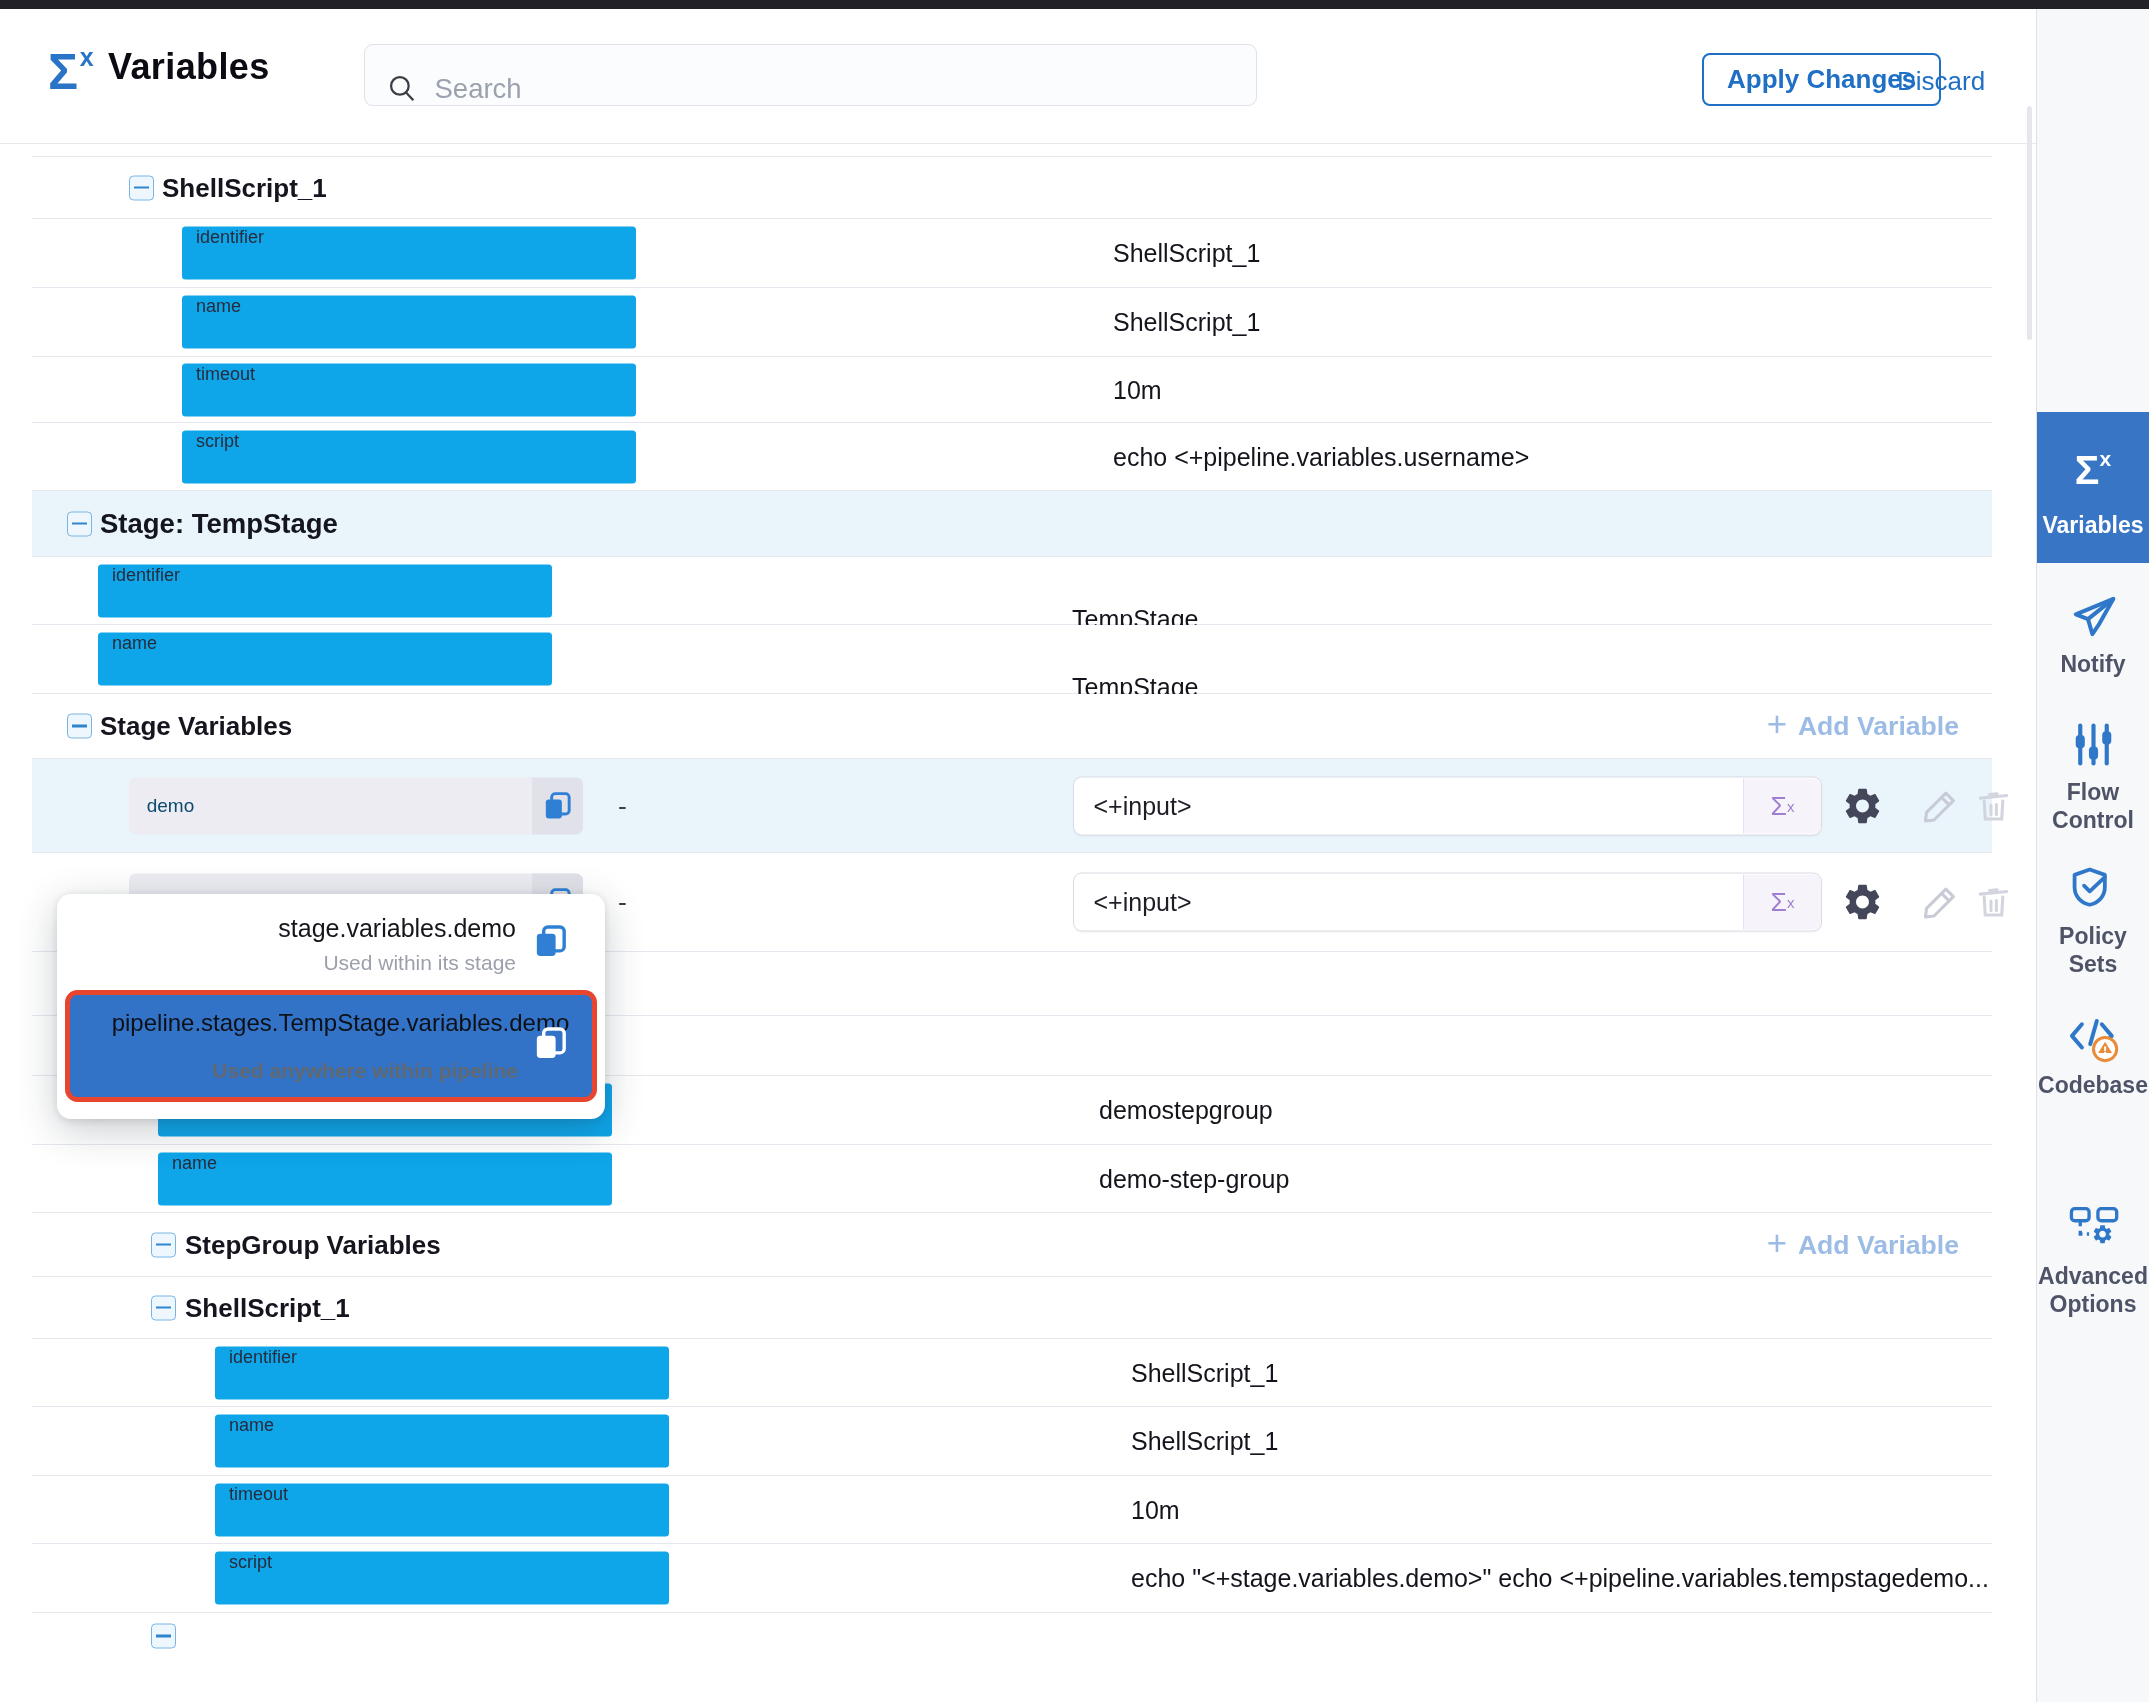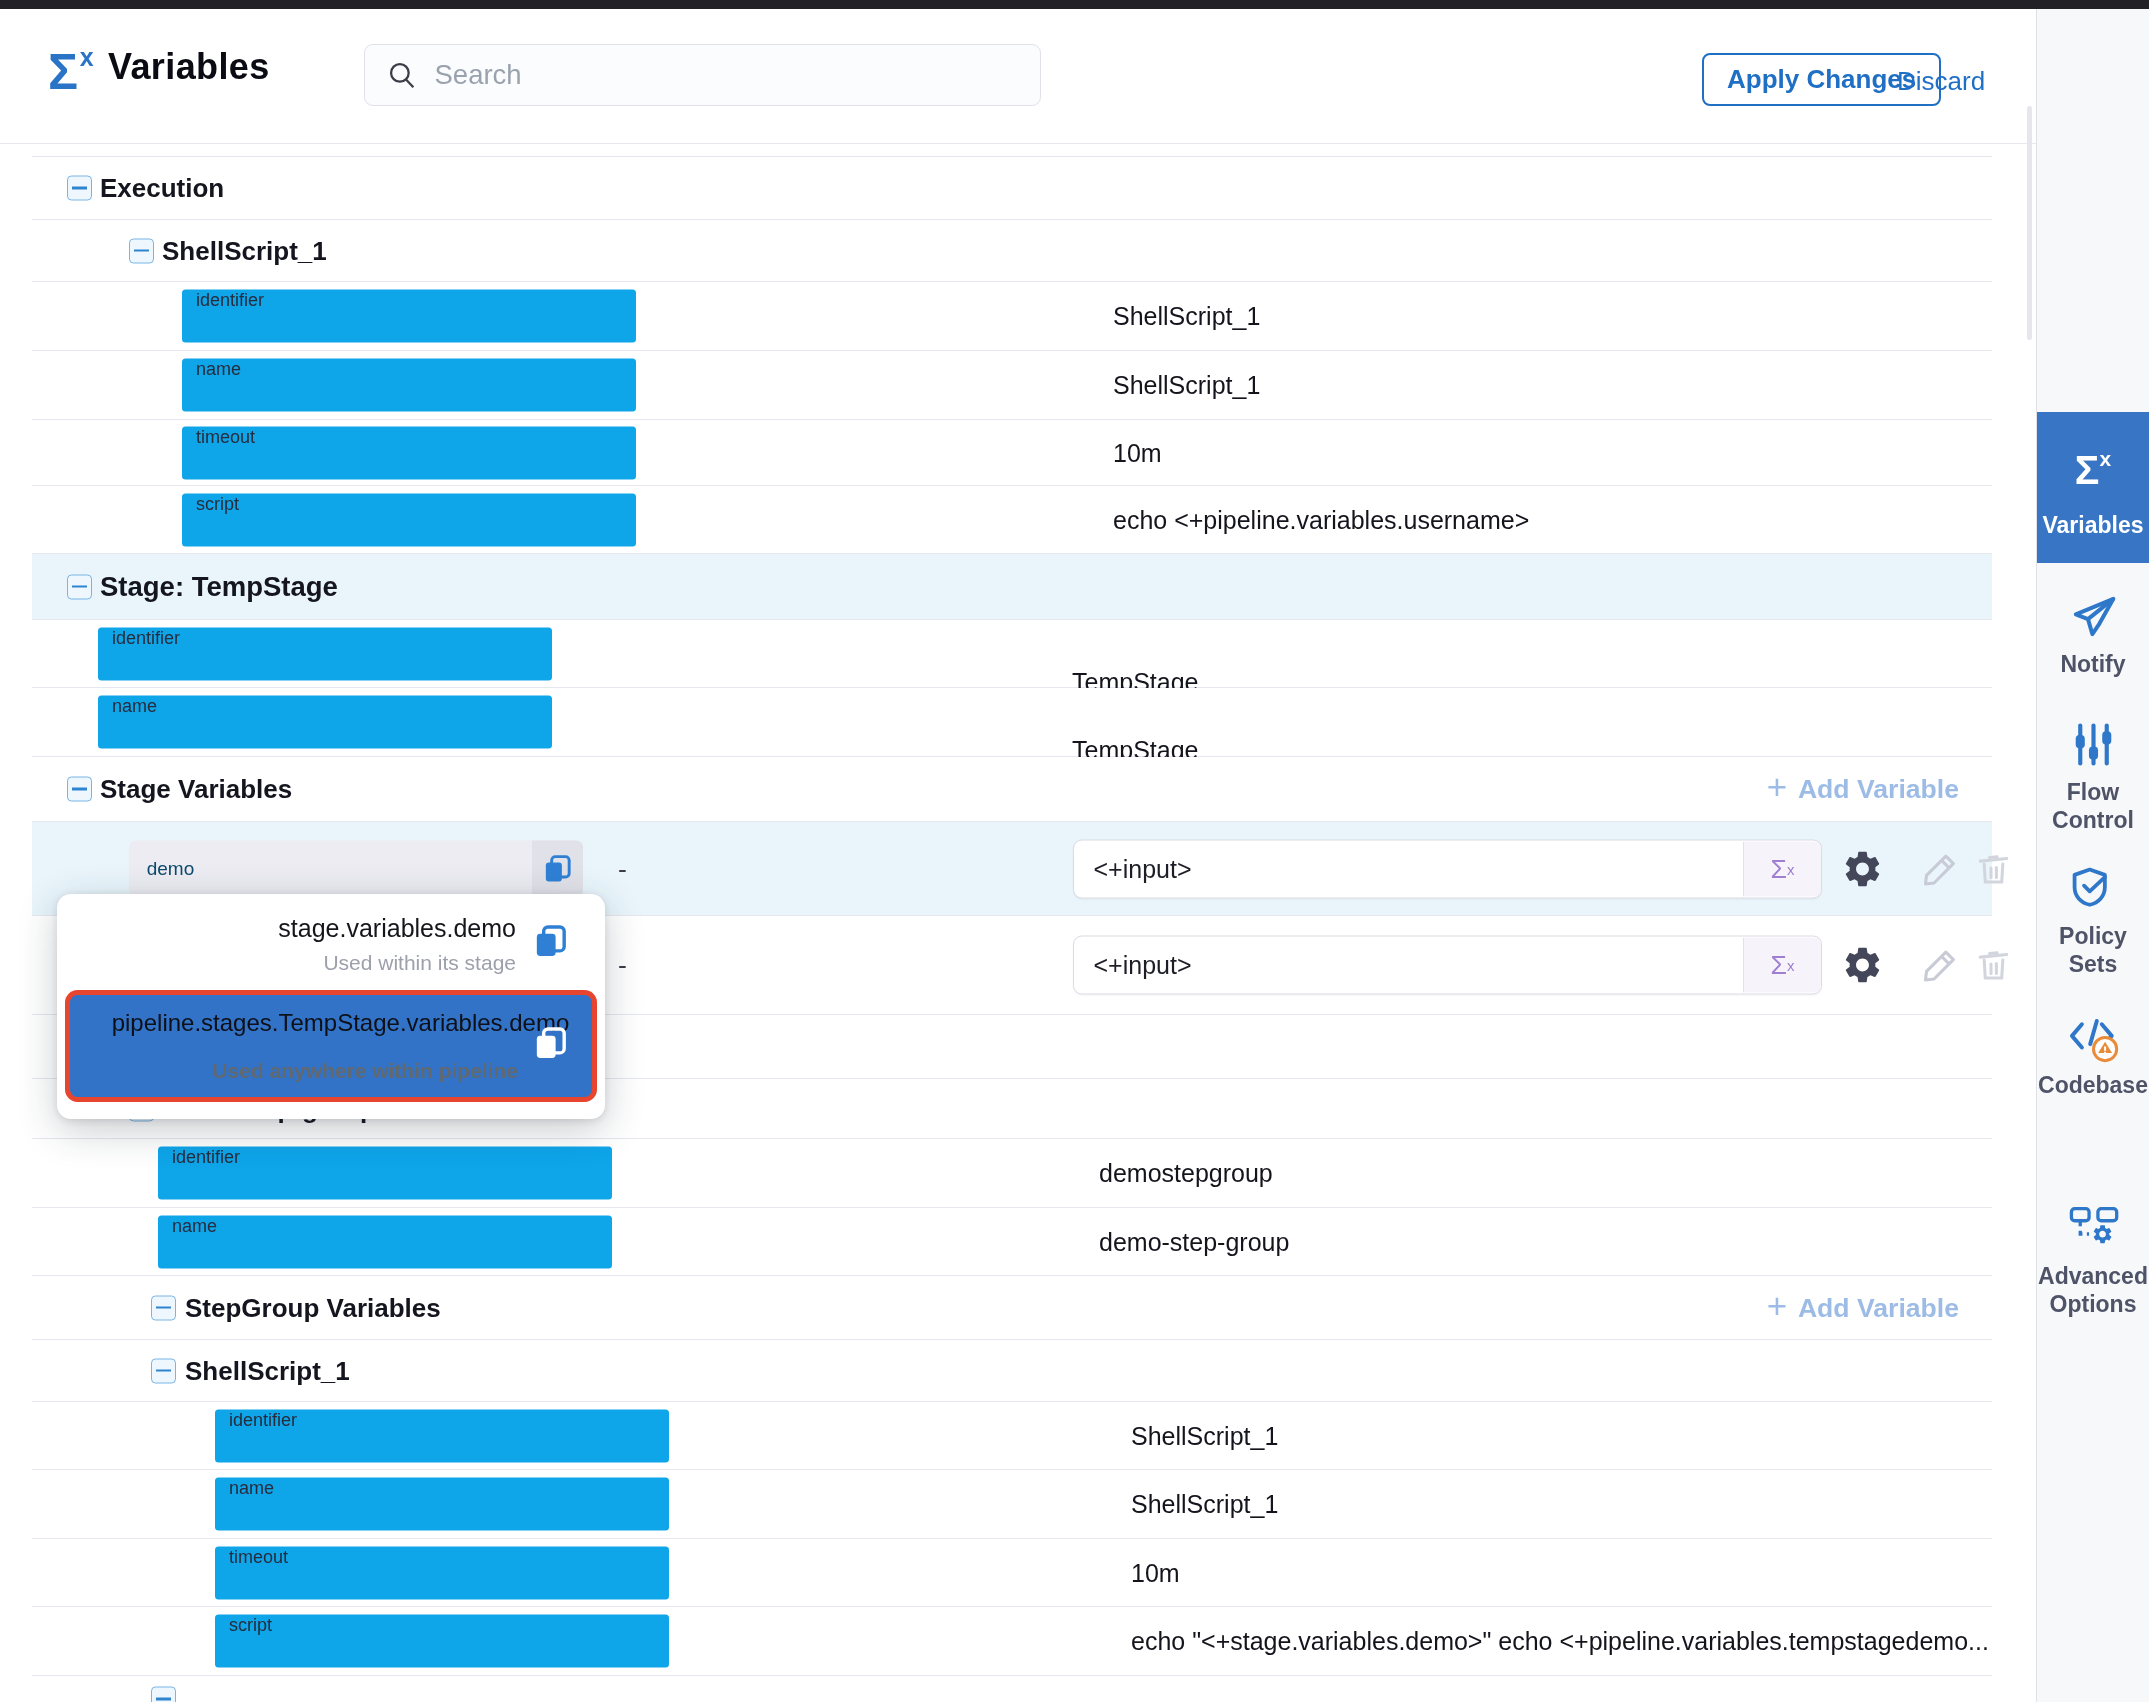--- a/index.html
+++ b/index.html
@@ -7,21 +7,21 @@
   body { position:relative; background:#fff; font-family:"Liberation Sans", sans-serif; overflow:hidden; color:#1b1b26; }
 
   .topbar { position:absolute; top:0; left:0; width:2149px; height:8.9px; background:#222226; }
 
   
   .header { position:absolute; top:8.9px; left:0; width:2037px; height:135px; background:#fff; border-bottom:0.9px solid #e7e7ee; }
   .logo { position:absolute; left:48px; top:34px; font-weight:700; color:#2a74c7; }
   .logo .sig { font-size:50px; }
   .logo .sigx { font-size:25px; vertical-align:23px; margin-left:1.8px; }
   .page-title { position:absolute; left:108px; top:37px; font-size:36px; font-weight:700; color:#0b0b14; letter-spacing:0.4px; }
-  .search-box { position:absolute; left:364px; top:35px; width:677px; height:62px; border:1.8px solid #e0e1e9; border-radius:8.9px; background:#fbfcfe; display:flex; align-items:center; padding:0 19.5px; }
+  .search-box { position:absolute; left:364px; top:35px; width:893px; height:62px; border:1.8px solid #e0e1e9; border-radius:8.9px; background:#fbfcfe; display:flex; align-items:flex-end; padding:0 19.5px; }
   .search-box svg { flex:0 0 auto; }
   .search-box input { border:none; outline:none; background:transparent; font-size:27.5px; margin-left:16px; width:100%; color:#3c3c46; font-family:"Liberation Sans", sans-serif; }
   .search-box input::placeholder { color:#9aa2ae; }
   .apply-btn { position:absolute; left:1702px; top:44px; height:53px; padding:0 23px; background:#fff; border:2.7px solid #1f6fc5; border-radius:8px; color:#1f6fc5; font-size:26px; font-weight:700; display:flex; align-items:center; cursor:pointer; font-family:"Liberation Sans", sans-serif; }
   .discard-btn { position:absolute; left:1897px; top:57px; font-size:26px; color:#1f6fc5; font-weight:400; cursor:pointer; background:none; border:none; font-family:"Liberation Sans", sans-serif; }
 
   
   .sidebar { position:absolute; top:8.9px; right:0; width:113px; height:1694px; background:#f7f8fa; border-left:0.9px solid #dfe1e7; }
   .nav-item { position:absolute; left:0; width:100%; text-align:center; cursor:pointer; }
   .nav-icon { display:block; margin:0 auto 7px auto; width:53px; height:53px; }
@@ -93,24 +93,20 @@
     <input type="text" value="" placeholder="Search" style="">
   </div>
   <button class="apply-btn">Apply Changes</button>
   <button class="discard-btn">Discard</button>
 </div>
 
 <div class="scroll-thumb"></div>
 
 <div class="vtable">
 
-  <div class="row" style="height:63px">
-    <span class="collapse ci-l0"></span>
-    <span class="sec-label sl-l0">Execution</span>
-  </div>
 
   <div class="row" style="height:62px">
     <span class="collapse ci-l1"></span>
     <span class="sec-label sl-l1">ShellScript_1</span>
   </div>
 
   <div class="row" style="height:69px">
     <div class="fbox fb-a">
         <span>identifier</span>
       </div>

